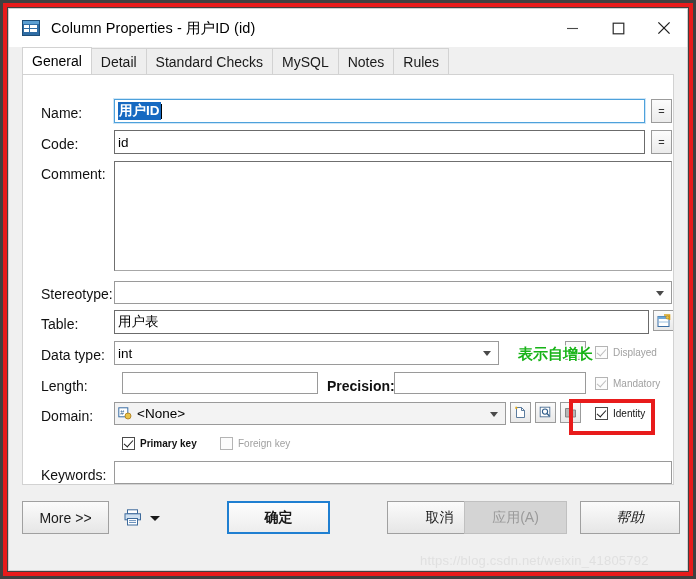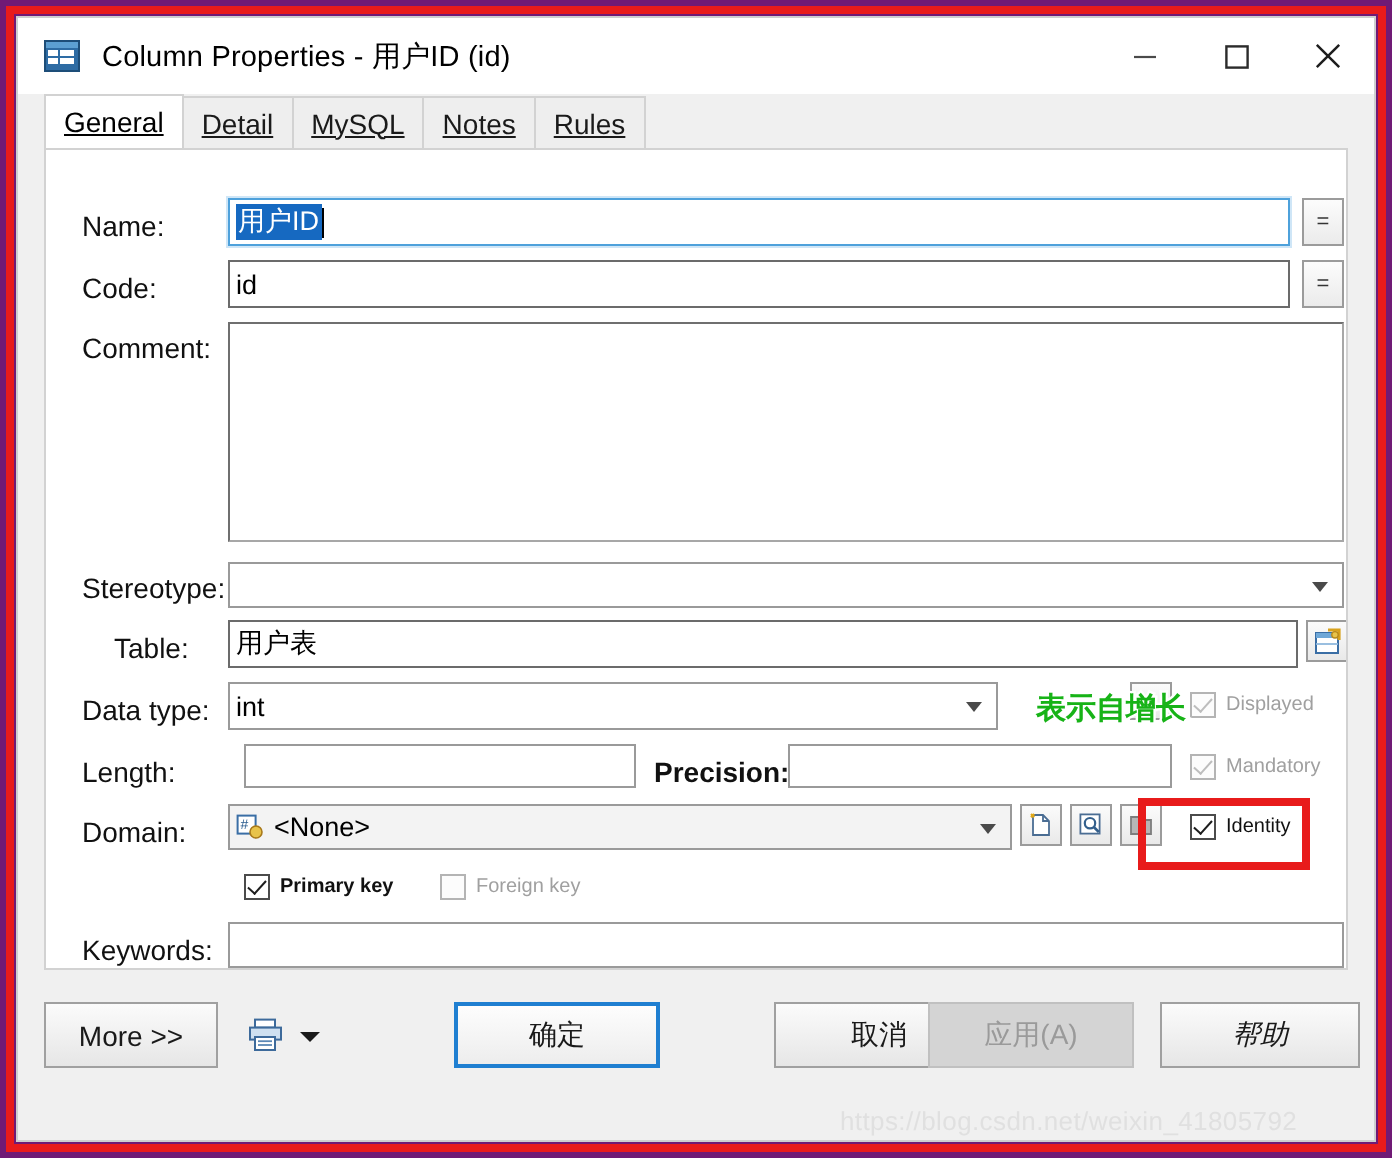--- a/index.html
+++ b/index.html
@@ -8,21 +8,21 @@
     width: 696px; height: 579px;
     overflow: hidden;
     background: #ffffff;
     font-family: "Liberation Sans", "DejaVu Sans", sans-serif;
   }
 
   
   #capture {
     position: relative;
     width: 696px; height: 579px;
-    background: #701a75;
+    background: #404040;
   }
   #redframe {
     position: absolute;
     left: 3px; top: 3px;
     width: 690px; height: 573px;
     border: 4px solid #e81b1b;
     pointer-events: none;
     z-index: 60;
   }
 
@@ -94,21 +94,20 @@
     height: 26px;
     padding: 0 9px;
     display: flex; align-items: center;
     font-size: 14px;
     color: #1a1a1a;
     background: #eeeeee;
     border: 1px solid #d2d2d2;
     border-bottom: none;
     margin-right: -1px;
     white-space: nowrap;
-    text-decoration: underline;
   }
   .tab.active {
     background: #ffffff;
     border-color: #d2d2d2;
     height: 27px;
     color: #000000;
   }
 
   
   #tabpage {
@@ -142,20 +141,21 @@
   }
   .tbox.focused {
     border: 1px solid #4ea1db;
     outline: 1px solid #cfe6f7;
   }
   .tbox.thin { border: 1px solid #9a9a9a; }
   .sel-text {
     background: #1669c1;
     color: #ffffff;
     padding: 0 1px;
+    font-weight: bold;
   }
   .caret {
     display: inline-block;
     width: 1px; height: 15px;
     background: #000;
     margin-left: 0px;
   }
   .combo {
     position: absolute;
     background: #ffffff;
@@ -276,20 +276,21 @@
     font-size: 14px;
     color: #1a1a1a;
     display: flex;
     align-items: center;
     justify-content: center;
     white-space: nowrap;
   }
   .dlgbtn.default {
     border: 2px solid #1f7fd1;
     background: linear-gradient(#fdfdfd, #ededed);
+    font-weight: bold;
   }
   .dlgbtn.disabled {
     color: #9a9a9a;
     background: #d4d4d4;
     border-color: #c0c0c0;
   }
   #print-icon {
     position: absolute;
     width: 18px; height: 17px;
   }
@@ -345,20 +346,23 @@
         </svg>
       </div>
     </div>
 
     <div id="tabstrip">
       <div class="tab active">
           <span>General</span>
         </div>
       <div class="tab">
           <span>Detail</span>
+        </div>
+      <div class="tab">
+          <span>Standard Checks</span>
         </div>
       <div class="tab">
           <span>MySQL</span>
         </div>
       <div class="tab">
           <span>Notes</span>
         </div>
       <div class="tab">
           <span>Rules</span>
         </div>
@@ -385,21 +389,21 @@
 
       <div class="lbl" style="left:18px; top:91px;">Comment:</div>
       <div class="tarea" style="left:91px; top:86px; width:558px; height:110px;"></div>
 
       <div class="lbl" style="left:18px; top:211px;">Stereotype:</div>
       <div class="combo" style="left:91px; top:206px; width:558px; height:23px;">
         <span></span>
         <span class="arrow"></span>
       </div>
 
-      <div class="lbl" style="left:18px; top:241px;margin-left:16px;">Table:</div>
+      <div class="lbl" style="left:18px; top:241px;">Table:</div>
       <div class="tbox" style="left:91px; top:235px; width:535px; height:24px;">
         <span>用户表</span>
       </div>
       <div class="iconbtn" style="left:630px; top:235px; width:21px; height:21px;">
         <svg width="14" height="14" viewBox="0 0 14 14">
           <rect x="1" y="2.5" width="11" height="10" fill="#ffffff" stroke="#3a6ea5" stroke-width="1"></rect>
           <rect x="1" y="2.5" width="11" height="2.5" fill="#6fa8d8"></rect>
           <line x1="1" y1="8" x2="12" y2="8" stroke="#8fb8dd" stroke-width="0.9"></line>
           <path d="M7 1 L12.5 1 L12.5 6" fill="none" stroke="#d8a21c" stroke-width="1.6"></path>
           <circle cx="10.5" cy="3.4" r="1.6" fill="#e8c34a" stroke="#b8891a" stroke-width="0.7"></circle>

